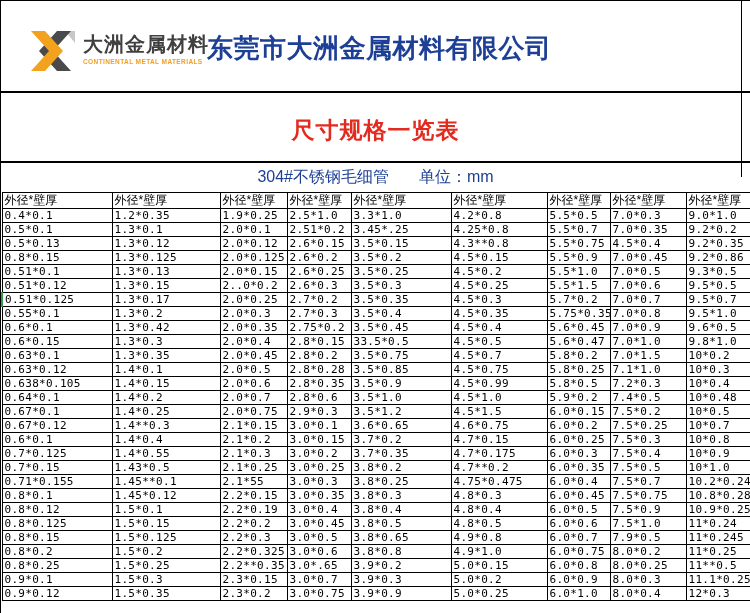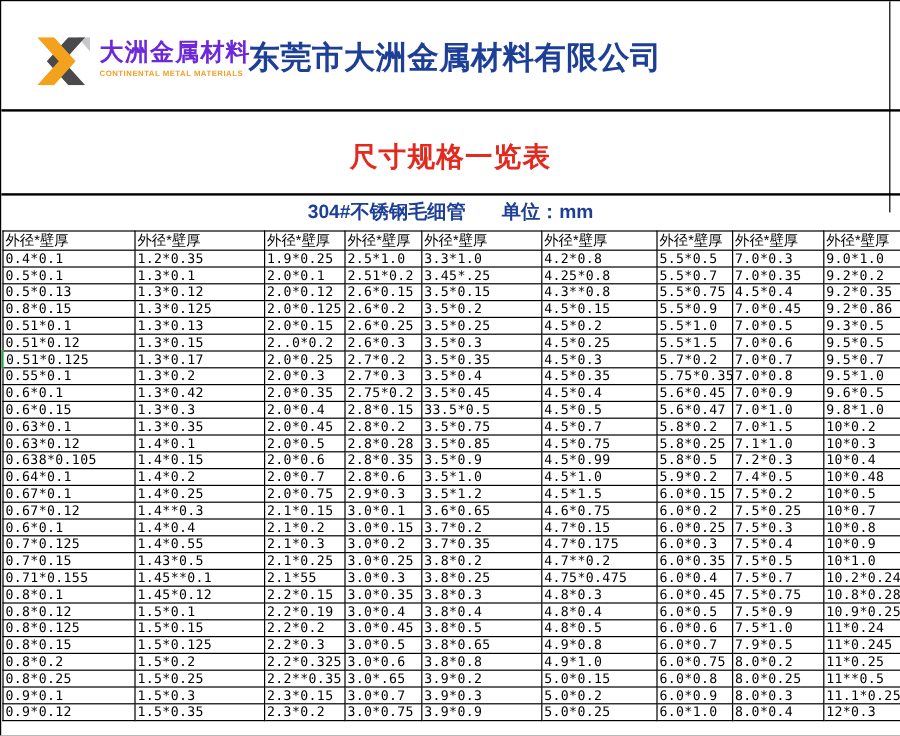--- a/index.html
+++ b/index.html
@@ -6,29 +6,29 @@
   .page{
     position:relative;width:750px;height:613px;background:#ffffff;overflow:hidden;
     box-sizing:border-box;border-left:1px solid #000;border-top:1px solid #000;
     font-family:"Liberation Sans","DejaVu Sans",sans-serif;
   }
   .right-rule{position:absolute;left:740px;top:0;width:1px;height:176px;background:#000;z-index:6;}
   
   .logo-sec{position:relative;height:92px;border-bottom:2px solid #000;box-sizing:border-box;}
   .logo{position:absolute;left:26px;top:30px;display:flex;align-items:flex-start;gap:8px;}
   .logo-mark{display:block;}
-  .brand-cn{color:#6d28d9;font-size:20px;font-weight:bold;letter-spacing:1px;line-height:26px;white-space:nowrap;}
+  .brand-cn{color:#404040;font-size:20px;font-weight:bold;letter-spacing:1px;line-height:26px;white-space:nowrap;}
   .brand-en{color:#f09f24;font-size:6.5px;font-weight:bold;letter-spacing:.4px;white-space:nowrap;margin-top:1px;}
   .company{position:absolute;left:206px;top:30px;color:#1d3f96;font-size:26px;font-weight:bold;letter-spacing:.5px;white-space:nowrap;}
   
   .title-sec{height:70px;border-bottom:2px solid #000;box-sizing:border-box;display:flex;align-items:center;justify-content:center;}
   .title{color:#e32a1f;font-size:23px;font-weight:bold;letter-spacing:1px;margin-top:6px;}
   
   .subtitle-sec{height:29px;box-sizing:border-box;display:flex;align-items:center;justify-content:center;gap:30px;}
-  .product,.unit{color:#1d3f96;font-size:16px;font-weight:bold;white-space:nowrap;}
+  .product,.unit{color:#1d3f96;font-size:16px;font-weight:normal;white-space:nowrap;}
   
   table.spec{border-collapse:collapse;table-layout:fixed;width:756px;}
   .spec th,.spec td{
     border:1px solid #000;box-sizing:border-box;white-space:nowrap;overflow:hidden;
     text-align:left;vertical-align:middle;padding:0 0 0 2px;color:#000;background:#fff;
   }
   .spec th{height:16px;font-size:12px;font-weight:normal;line-height:15px;font-family:"Liberation Sans","DejaVu Sans",sans-serif;}
   .spec td{height:14px;line-height:13px;font-size:11px;font-family:"DejaVu Sans Mono","Liberation Mono",monospace;letter-spacing:.3px;}
   .spec td.sel{border-left:2px solid #2f9e49;}
   col.c0{width:110px} col.c1{width:108px} col.c2{width:67px}

